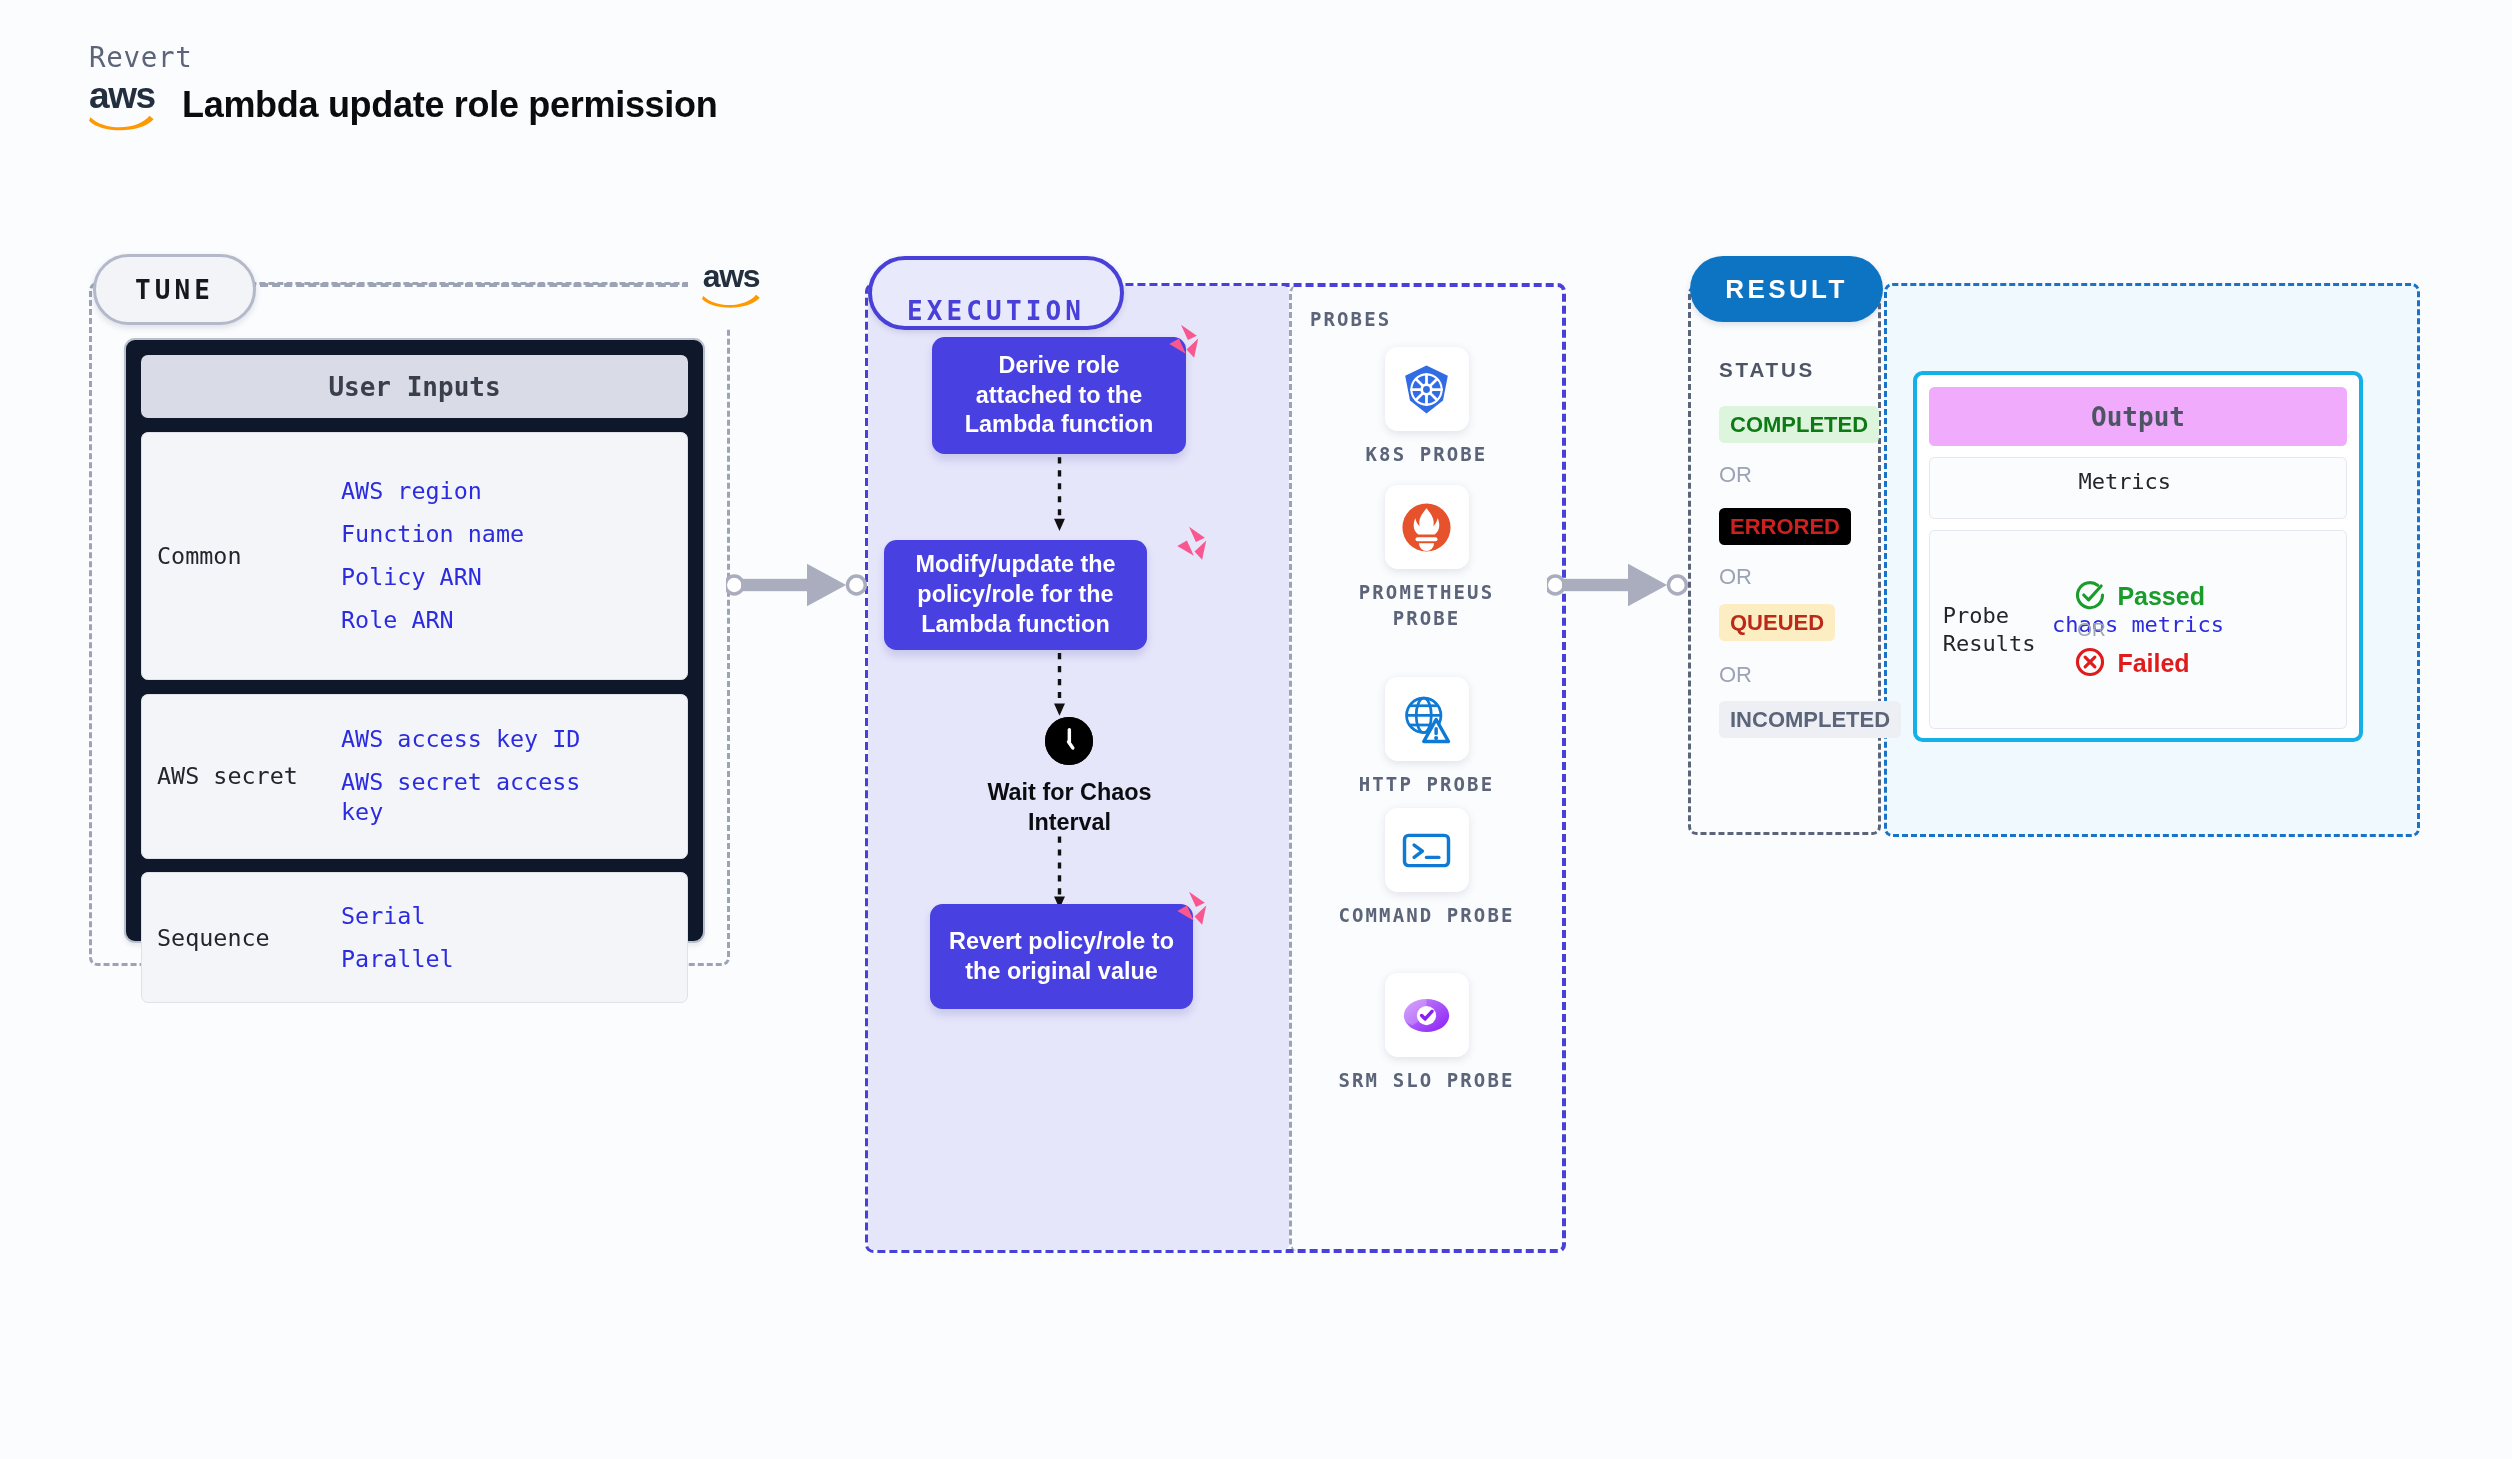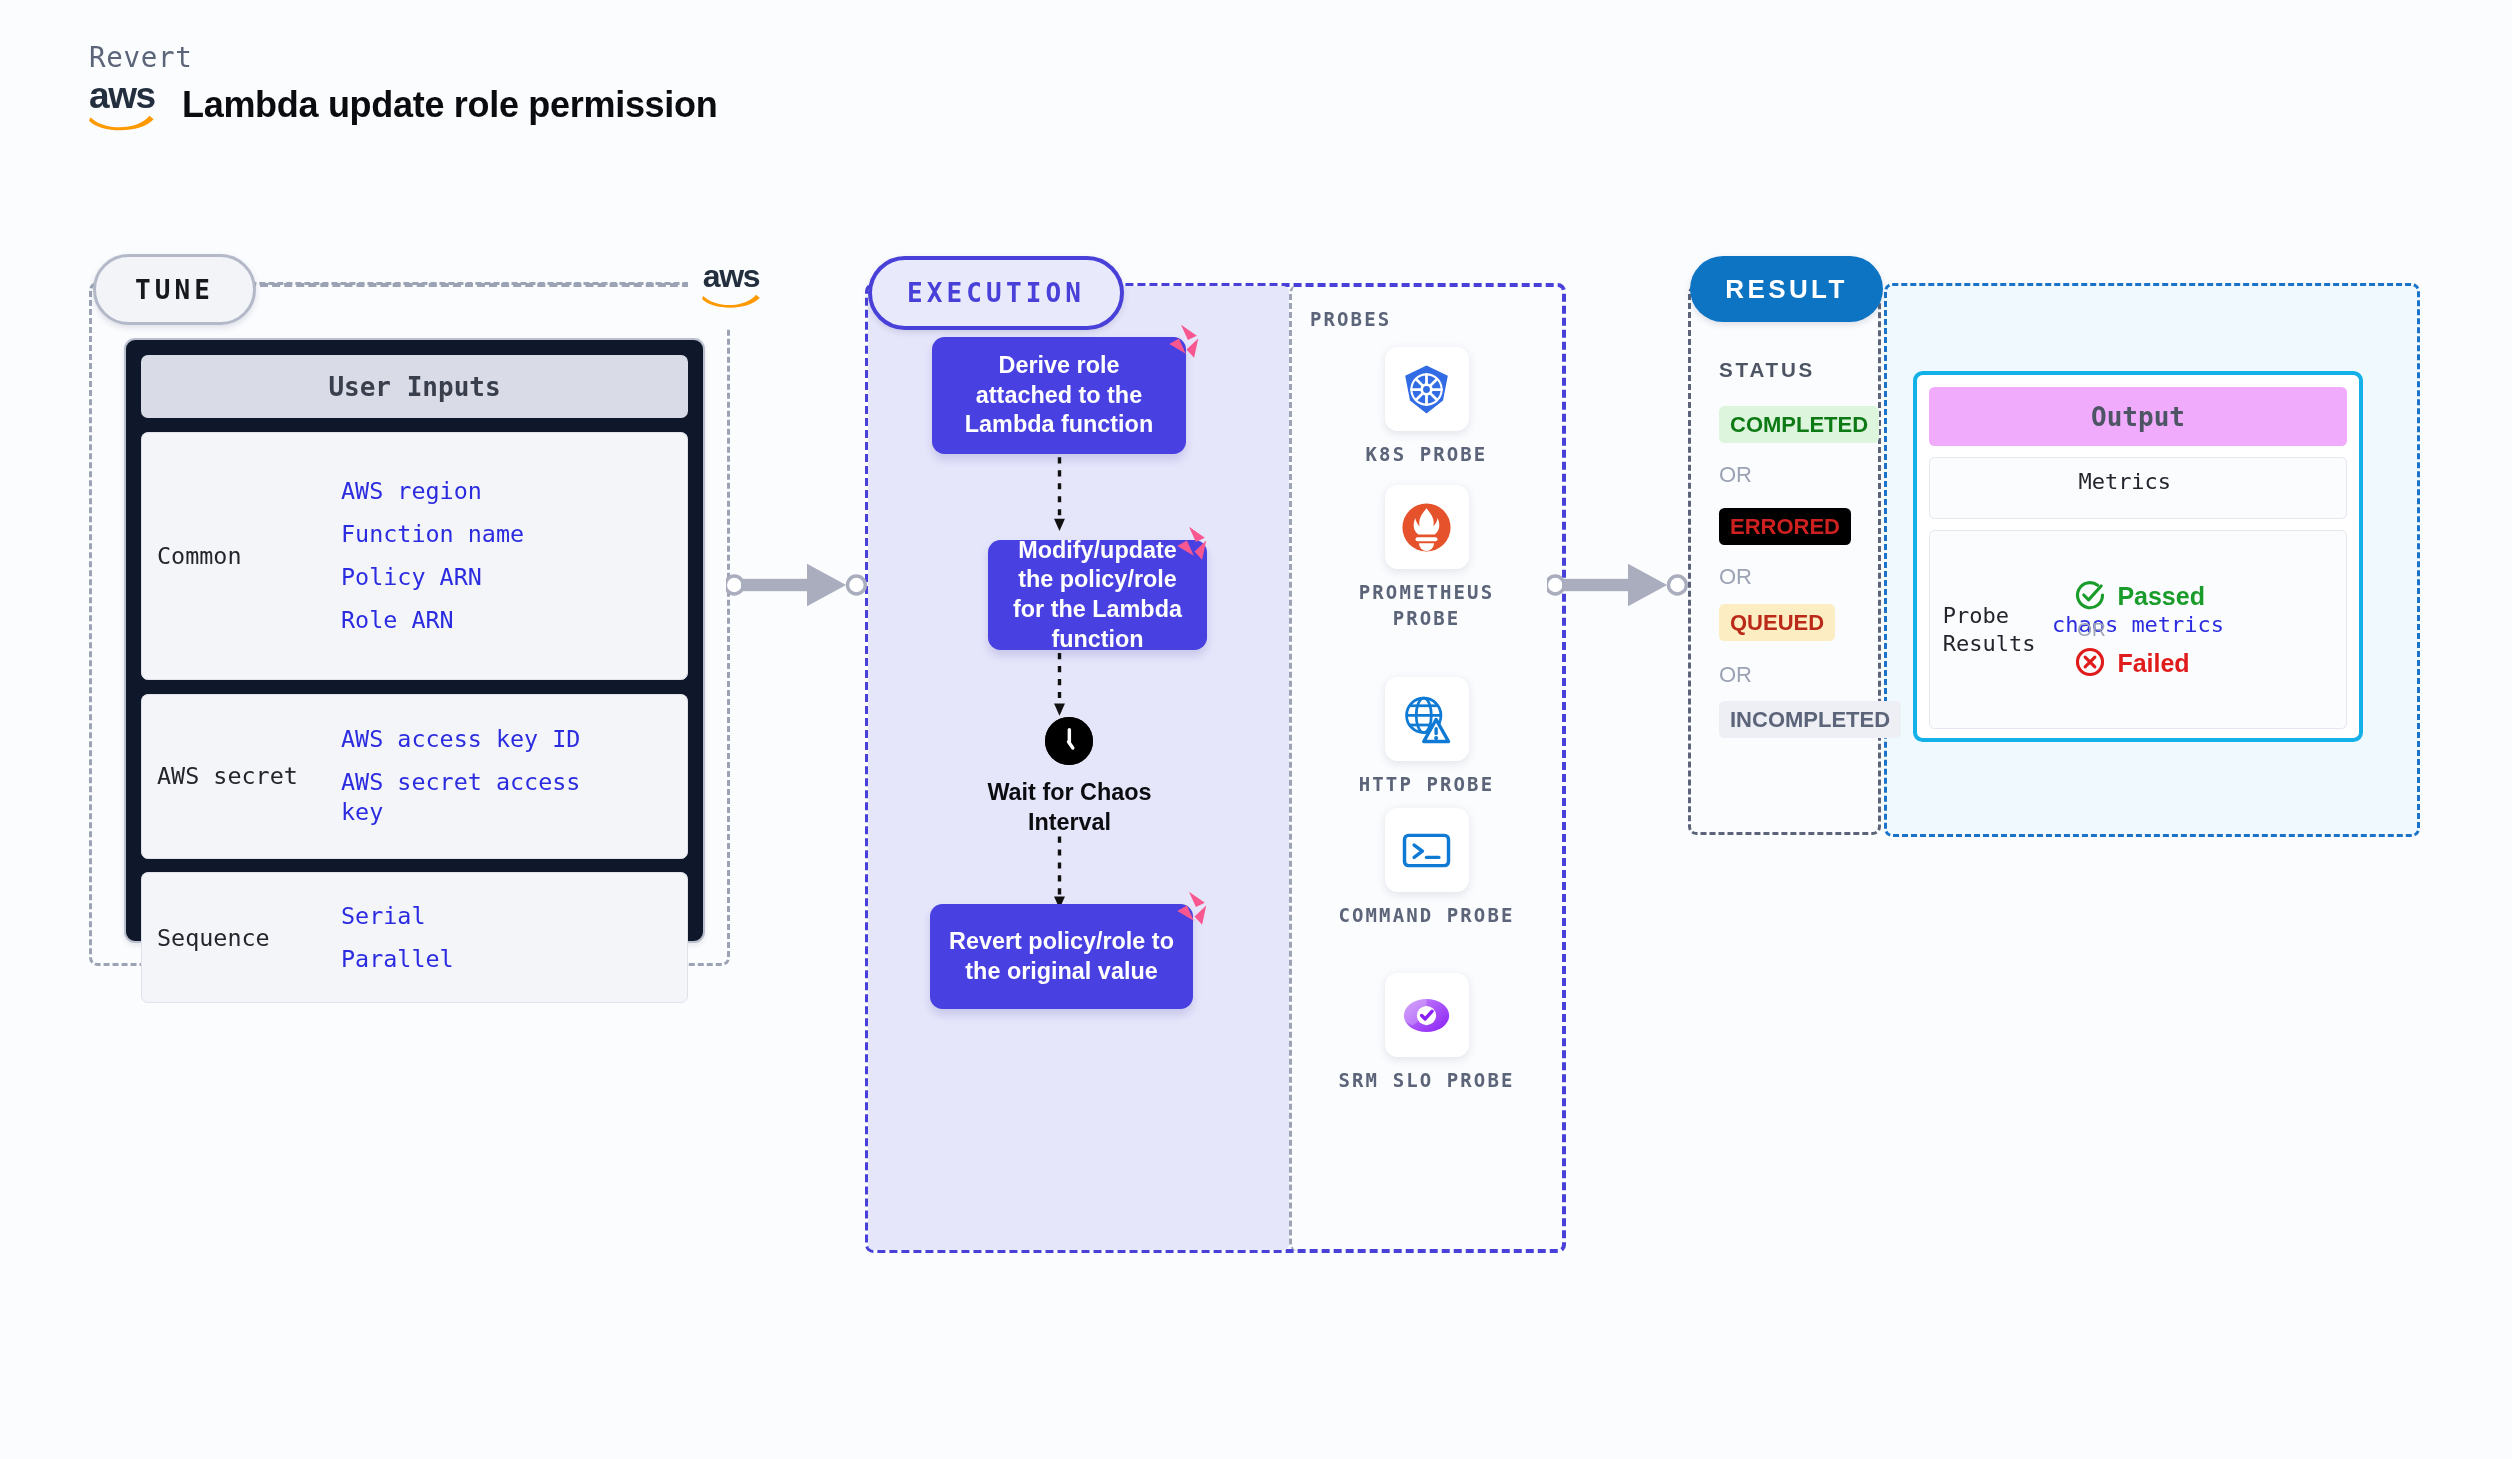--- a/index.html
+++ b/index.html
@@ -196,20 +196,21 @@
     width: 421px; height: 964px;
     background: #e6e6fb;
     border-radius: 5.5px;
     z-index: 1;
   }
   #exec-pill {
     left: 868px; top: 256px;
     width: 248px; height: 66px;
     background: #e9e9fc;
     border: 4.1px solid #4840d8;
+    align-items: flex-end;
   }
   #exec-pill span { font-size: 26px; color: #4840d8; }
 
   #probes-dash {
     left: 1289px; top: 285px;
     width: 275px; height: 966px;
     border-left: 3.4px dashed #9ba3b4;
     border-right: 0;
     border-top: 0;
     border-bottom: 0;
@@ -493,21 +494,21 @@
     <polygon points="32,52 8,38 22,30" fill="#f8578f" transform="translate(4,-6)"></polygon>
   </svg>
 </div>
 <div class="arrow-v" style="left:1052px;top:457px;">
   <svg width="15" height="77" viewBox="0 0 22 112">
     <line x1="11" y1="0" x2="11" y2="92" stroke="#111" stroke-width="5" stroke-dasharray="9 10"></line>
     <polygon points="3,90 19,90 11,108" fill="#111"></polygon>
   </svg>
 </div>
 
-<div class="exec-box" style="left:988px;top:540px;width:219px;height:110px;">
+<div class="exec-box" style="left:884px;top:540px;width:263px;height:110px;">
   <span>Modify/update the policy/role for the Lambda function</span>
 </div>
 <div class="litmus-badge" style="left:1169px;top:524px;">
   <svg width="40" height="40" viewBox="0 0 58 58">
     <polygon points="29,4 52,20 39,26" fill="#f8578f"></polygon>
     <polygon points="54,24 48,52 37,40" fill="#f8578f"></polygon>
     <polygon points="32,52 8,38 22,30" fill="#f8578f" transform="translate(4,-6)"></polygon>
   </svg>
 </div>
 <div class="arrow-v" style="left:1052px;top:653px;">

